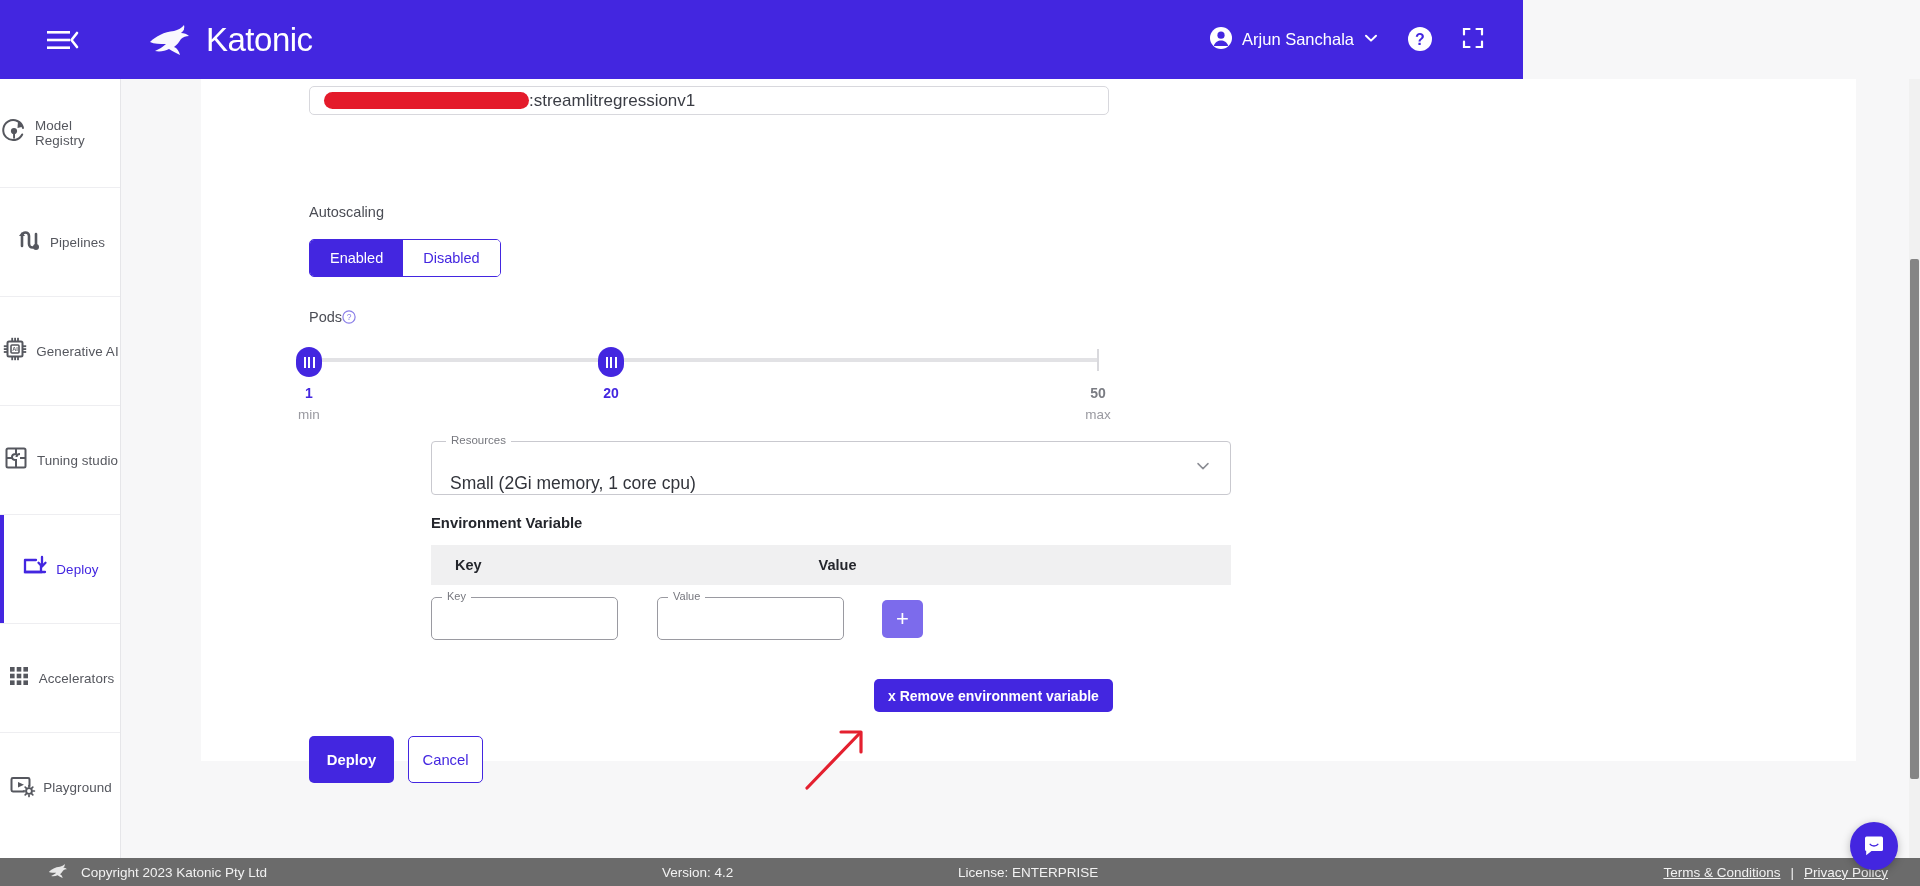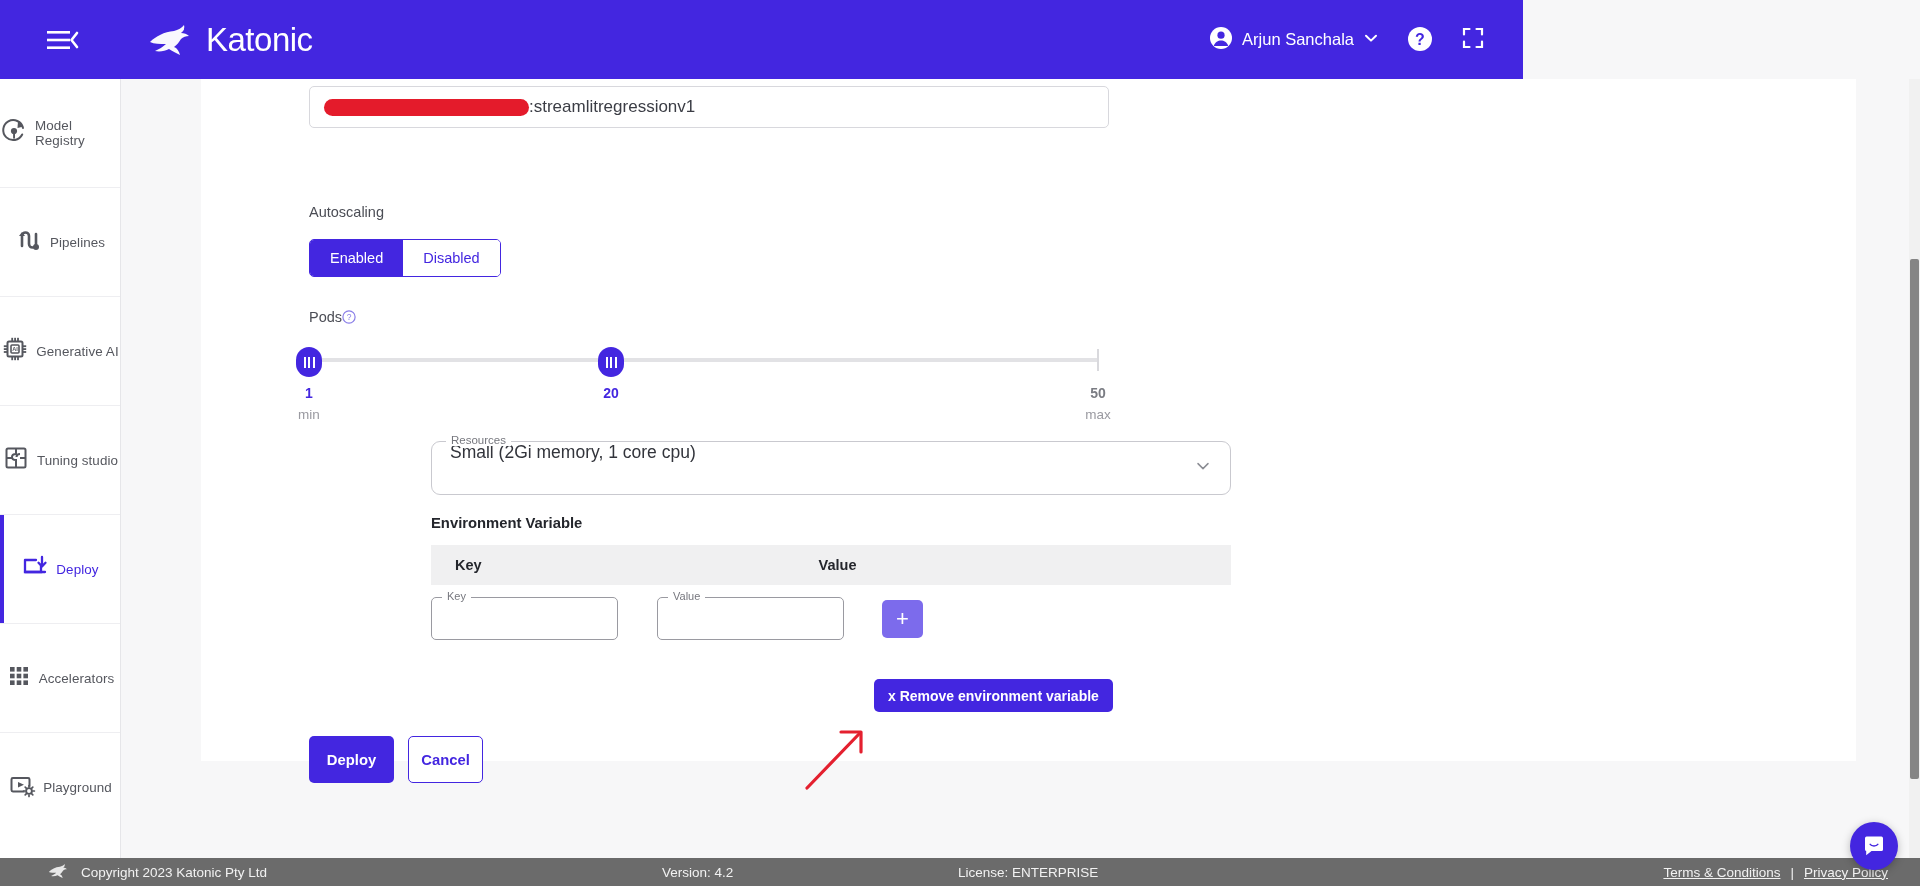--- a/index.html
+++ b/index.html
@@ -79,21 +79,21 @@
   .card {
     position: absolute; top: 0px; left: 80px;
     width: 1655px; height: 682px;
     background: #ffffff;
   }
   .form-inner { position: relative; padding: 0 0 0 108px; }
 
   
   .image-field {
     position: absolute; top: 7px; left: 108px;
-    width: 800px; height: 42px;
+    width: 800px; height: 29px;
     border: 1px solid #d8d8dd;
     border-radius: 5px;
     background: #fff;
     display: flex; align-items: center;
     padding: 0 14px;
     overflow: hidden;
   }
   .redaction {
     display: inline-block;
     width: 205px; height: 17px;
@@ -161,23 +161,23 @@
   .tick-sub {
     position: absolute; top: 60px;
     font-size: 13.5px; color: #9a9aa1;
     transform: translateX(-50%);
   }
 
   
   .select-field {
     position: absolute; top: 362px; left: 230px;
     width: 800px; height: 54px;
-    border: 1px solid #c9c9cf; border-radius: 9px;
+    border: 1px solid #c9c9cf; border-radius: 4px;
     background: #fff;
-    display: flex; align-items: flex-start;
+    display: flex; align-items: flex-end;
     padding: 0 18px;
     cursor: pointer;
   }
   .select-legend {
     position: absolute; top: -8px; left: 14px;
     background: #fff; padding: 0 5px;
     font-size: 11.5px; color: #76777e;
   }
   .select-value { font-size: 17.5px; color: #32343b; }
   .chev-down {
@@ -237,21 +237,21 @@
     background: #4326e0; color: #fff;
     border: 0; border-radius: 5px;
     font-size: 14.8px; font-weight: bold; cursor: pointer;
     font-family: "Liberation Sans", sans-serif;
   }
   .cancel-btn {
     position: absolute; top: 657px; left: 207px;
     width: 75px; height: 47px;
     background: #fff; color: #4326e0;
     border: 1px solid #4326e0; border-radius: 5px;
-    font-size: 14.8px; font-weight: bold; cursor: pointer;
+    font-size: 14.8px; font-weight: normal; cursor: pointer;
     font-family: "Liberation Sans", sans-serif;
   }
 
   .annotation-arrow {
     position: absolute; top: 645px; left: 600px;
     pointer-events: none;
   }
 
   
   .scrollbar-track {

